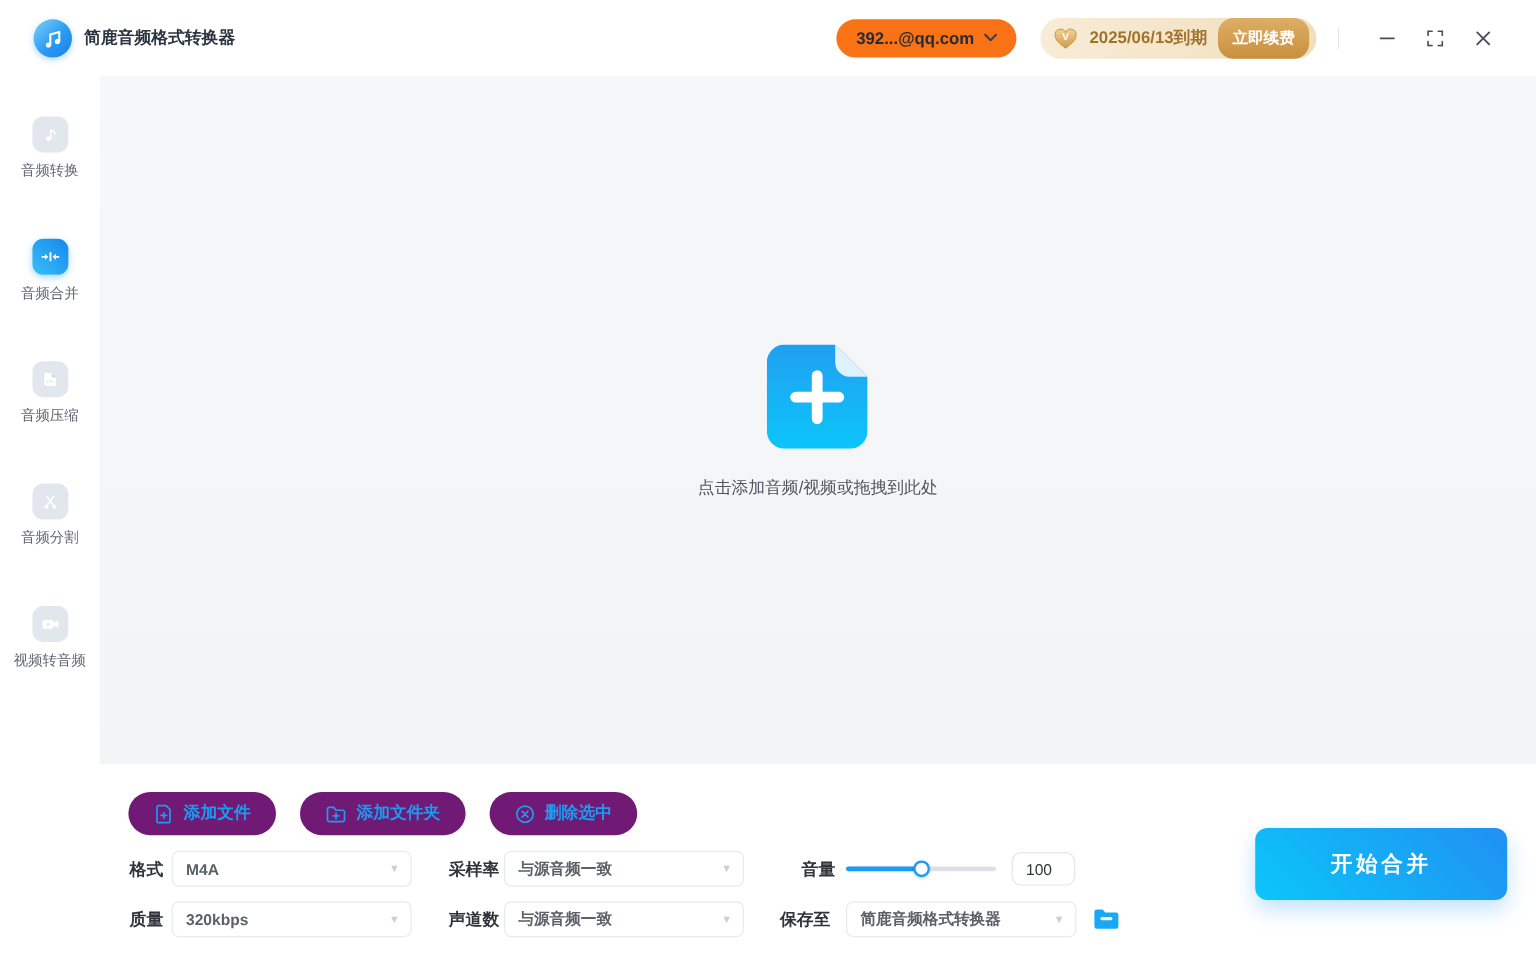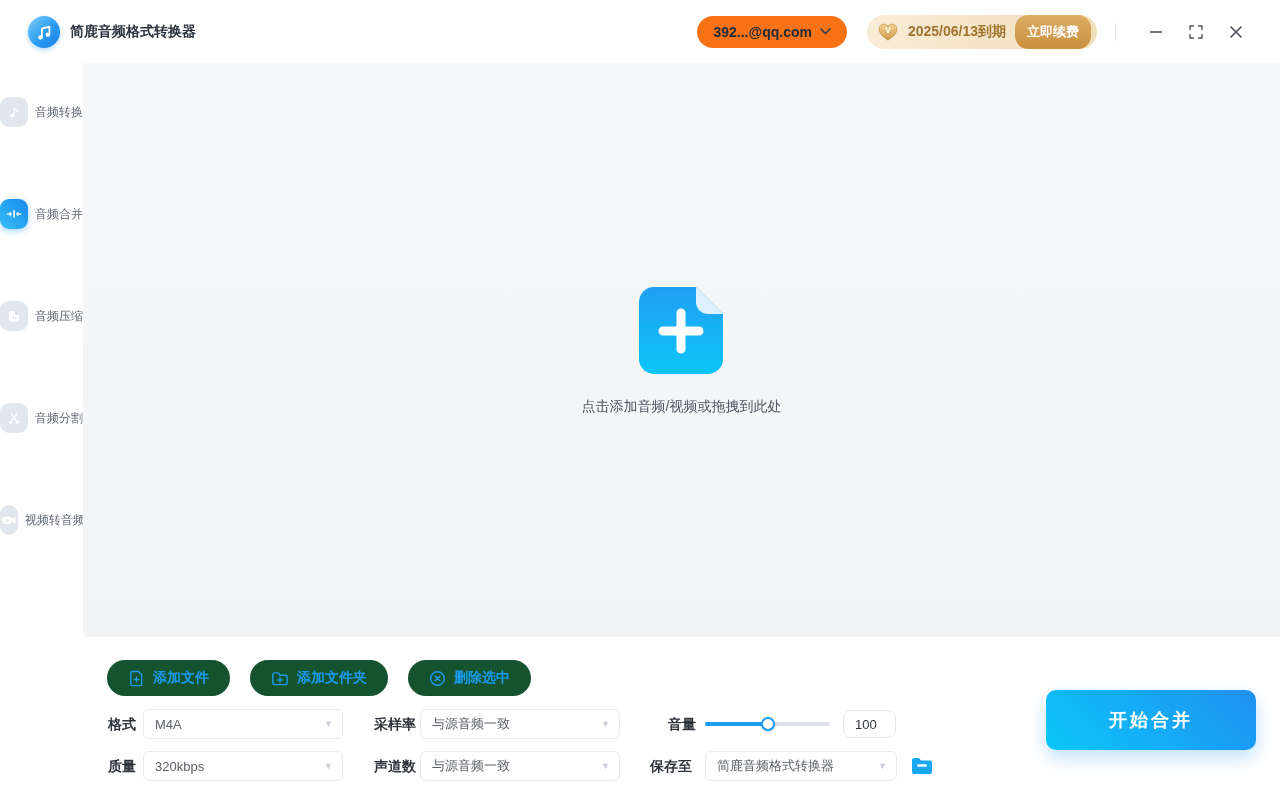--- a/index.html
+++ b/index.html
@@ -26,48 +26,48 @@
   .vip-date { font-size:14px; font-weight:700; color:#a0732c; }
   .renew-btn { height:34px; border-radius:13px; padding:0 12px; border:none; cursor:pointer;
                background:linear-gradient(180deg,#ddae66,#c98f3e);
                color:#fff; font-size:13px; font-weight:700; line-height:24px; }
   .ctrl-divider { width:1px; height:18px; background:#e3e5e9; margin:0 20px 0 18px; }
   .win-btn { width:28px; height:28px; display:flex; align-items:center; justify-content:center;
              background:none; border:none; cursor:pointer; color:#4a4f57; margin:0 6px; }
 
   
   .sidebar { position:absolute; left:0; top:63px; width:83px; height:737px; background:#fff; }
-  .side-item { position:absolute; left:0; width:83px; display:flex; flex-direction:row;
+  .side-item { position:absolute; left:0; width:83px; display:flex; flex-direction:column;
                align-items:center; gap:7px; cursor:pointer; }
   .side-ico { width:30px; height:30px; border-radius:9px; background:#e2e6ed;
               display:flex; align-items:center; justify-content:center; }
   .side-item.active .side-ico { background:linear-gradient(45deg,#36c0f7,#1787ee);
               box-shadow:0 2px 6px rgba(27,156,241,.4); }
   .side-lbl { font-size:12px; color:#5f6672; white-space:nowrap; }
 
   
   .dropzone { position:absolute; left:83px; top:63px; width:1197px; height:574px;
               background:linear-gradient(180deg,#f6f7f9 0%,#f3f4f6 100%); cursor:pointer; }
   .file-plus { position:absolute; left:639px; top:287px; }
   .drop-hint { position:absolute; left:83px; top:398px; width:1197px; text-align:center;
                font-size:14px; color:#4e555e; }
 
   
   .bottom { position:absolute; left:83px; top:637px; width:1197px; height:163px; background:#fff; }
 
   .toolbar { position:absolute; left:107px; top:660px; display:flex; gap:20px; }
-  .tb-btn { height:36px; border:none; border-radius:18px; background:#14532d;
+  .tb-btn { height:36px; border:none; border-radius:18px; background:#701a75;
             display:flex; align-items:center; gap:8px; padding:0 21px;
             color:#1b9cf1; font-size:14px; font-weight:700; cursor:pointer;
             font-family:"Liberation Sans", sans-serif; }
 
   .lbl { position:absolute; height:30px; line-height:30px; font-size:14px; font-weight:700; color:#2f343b; }
   .sel { position:absolute; height:30px; background:#fff; border:1px solid #e7eaee; border-radius:6px;
          display:flex; align-items:center; padding:0 26px 0 11px; font-size:13px; color:#5c6167;
-         cursor:pointer; }
+         cursor:pointer;font-weight:bold; }
   .sel .tri { position:absolute; right:9px; top:50%; transform:translateY(-50%);
               font-size:9px; color:#c9ced8; }
 
   .slider { position:absolute; left:705px; top:709px; width:125px; height:30px; cursor:pointer; }
   .slider .track { position:absolute; left:0; top:13px; width:125px; height:4px; border-radius:2px; background:#dde1e7; }
   .slider .fill { position:absolute; left:0; top:0; height:4px; border-radius:2px; background:#1b9cf1; width:50%; }
   .slider .handle { position:absolute; left:calc(50% - 7px); top:8px; width:14px; height:14px;
                     border-radius:50%; background:#fff; border:2px solid #1b9cf1;
                     box-shadow:0 1px 3px rgba(0,0,0,.18); }
   .vol-input { position:absolute; left:843px; top:710px; width:53px; height:28px;

